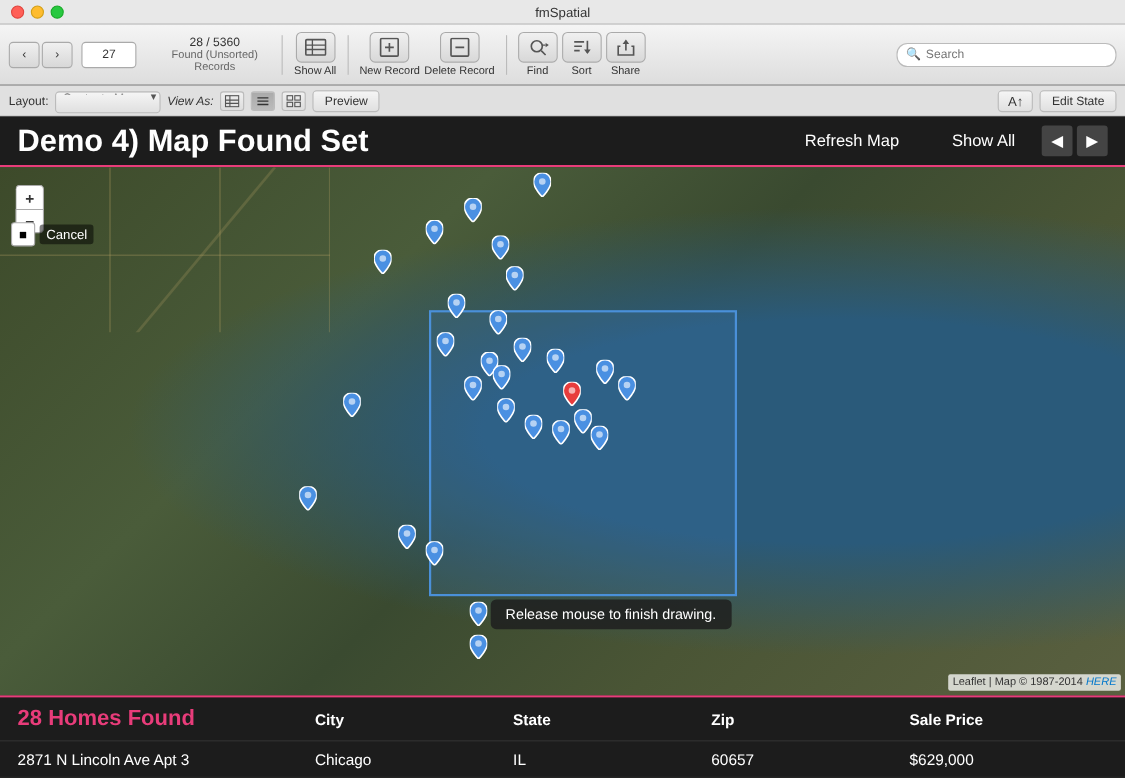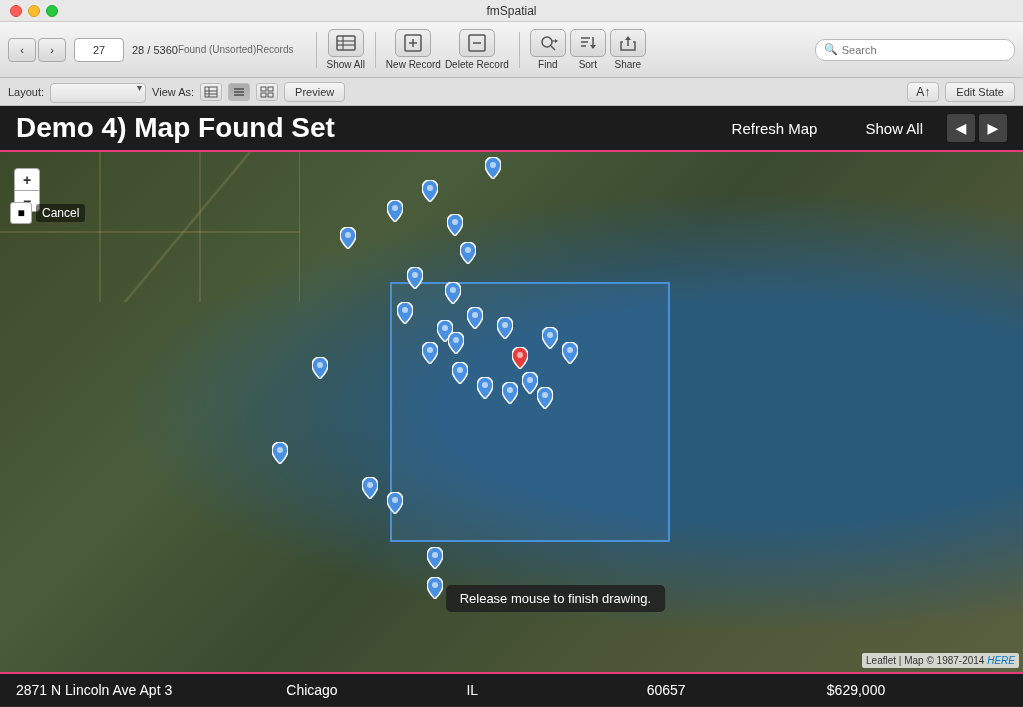--- a/index.html
+++ b/index.html
@@ -66,23 +66,24 @@
       border-radius: 4px;
       height: 24px;
       width: 50px;
       display: flex; align-items: center; justify-content: center;
       font-size: 11px;
       color: #333;
       margin-right: 4px;
     }
     .records-info {
       display: flex;
-      flex-direction: row;
+      flex-direction: column;
       align-items: center;
       margin-right: 12px;
+      margin-left: 24px;
     }
     .records-count {
       font-size: 11px;
       color: #333;
     }
     .records-label {
       font-size: 10px;
       color: #666;
     }
     .toolbar-divider {
@@ -169,20 +170,21 @@
       font-size: 10px;
       color: #555;
       pointer-events: none;
     }
     .view-as {
       display: flex;
       align-items: center;
       gap: 4px;
       font-size: 11px;
       color: #333;
+      font-style: italic;
     }
     .view-btn {
       background: linear-gradient(to bottom, #f0f0f0, #ddd);
       border: 1px solid #bbb;
       border-radius: 3px;
       width: 22px; height: 18px;
       display: flex; align-items: center; justify-content: center;
       cursor: pointer;
       font-size: 12px;
       color: #444;
@@ -745,20 +747,30 @@
         <span class="cancel-label">Cancel</span>
       </div>
 
       <div class="map-attribution">
         <span>Leaflet | Map © 1987-2014 </span><a href="#">HERE</a>
       </div>
     </div>
   </div>
 
   <div class="bottom-table">
+    <div class="table-header-row">
+      <div class="homes-found">
+        <span style="color:#e83c7a;">28</span>
+        <span>Homes Found</span>
+      </div>
+      <div class="table-col-header">City</div>
+      <div class="table-col-header">State</div>
+      <div class="table-col-header">Zip</div>
+      <div class="table-col-header">Sale Price</div>
+    </div>
     <div class="table-data-row">
       <div class="table-cell address">2871 N Lincoln Ave Apt 3</div>
       <div class="table-cell">Chicago</div>
       <div class="table-cell">IL</div>
       <div class="table-cell">60657</div>
       <div class="table-cell">$629,000</div>
     </div>
   </div>
 </div>
 

